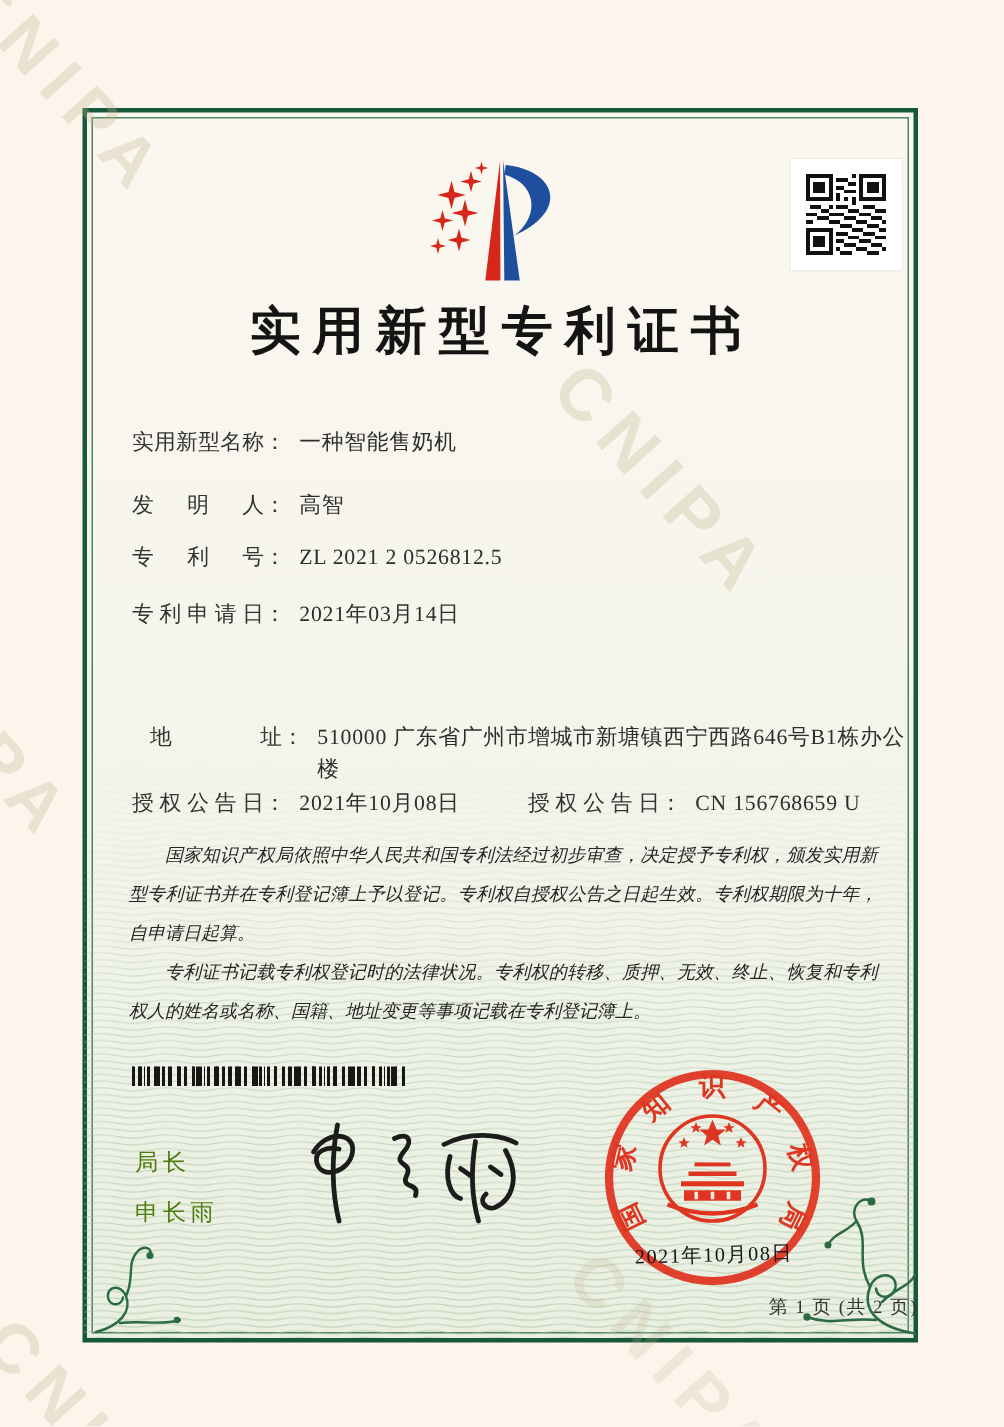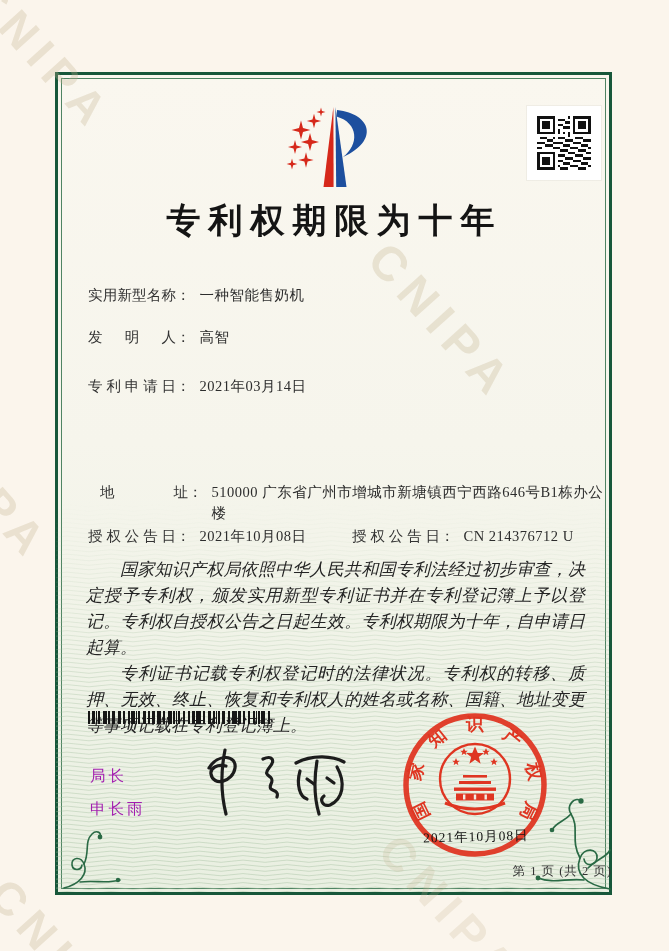--- a/index.html
+++ b/index.html
@@ -56,43 +56,43 @@
   .frow{position:absolute;left:88px;font-size:14.5px;color:#333;line-height:21px;white-space:nowrap;}
   .flabel{
     display:inline-block;width:88px;
     text-align:justify;text-align-last:justify;
     vertical-align:top;color:#333;
   }
   .fcolon{display:inline-block;vertical-align:top;margin-right:9px;}
   .fvalue{display:inline-block;vertical-align:top;letter-spacing:.5px;color:#2d2d2d;}
   .fvalue.wrap{white-space:normal;width:402px;}
   .frow.r1{top:285px;} .frow.r2{top:327px;} .frow.r3{top:362px;}
-  .frow.r4{top:376px;} .frow.r5{top:440px;} .frow.r6{top:482px;margin-left:12px;}
+  .frow.r4{top:400px;} .frow.r5{top:440px;} .frow.r6{top:482px;margin-left:12px;}
   .frow.grant-left{top:526px;}
   .frow.grant-right{top:526px;left:352px;}
 
   .paras{
     position:absolute;left:86px;top:557px;width:499px;
-    font-size:17px;line-height:26px;color:#242424;
+    font-size:12px;line-height:26px;color:#242424;
     font-style:italic;text-align:justify;
   }
   .paras p{margin:0;text-indent:2em;}
 
   .barcode{
     position:absolute;left:88px;top:711px;width:183px;height:13px;
     background-image:
       repeating-linear-gradient(90deg,#161616 0 2px,rgba(0,0,0,0) 2px 5px),
       repeating-linear-gradient(90deg,#161616 0 1px,rgba(0,0,0,0) 1px 8px),
       repeating-linear-gradient(90deg,rgba(0,0,0,0) 0 4px,#161616 4px 6px,rgba(0,0,0,0) 6px 13px);
   }
 
   .signer{
     position:absolute;left:90px;top:759px;
     font-family:"Liberation Sans","DejaVu Sans",sans-serif;
-    font-size:15.5px;color:#a21caf;letter-spacing:3px;line-height:33px;
+    font-size:15.5px;color:#4d7c0f;letter-spacing:3px;line-height:33px;
   }
   .signature{position:absolute;left:196px;top:738px;width:165px;height:88px;}
 
   .seal{position:absolute;left:392px;top:702px;width:166px;height:166px;opacity:.96;}
   .seal-date{
     position:absolute;left:396px;top:828px;width:160px;
     text-align:center;font-size:13.5px;color:#141414;letter-spacing:1px;
     transform:rotate(-1.5deg);
   }
 
@@ -374,39 +374,42 @@
             <rect x="13" y="24" width="1" height="1"></rect>
             <rect x="14" y="24" width="1" height="1"></rect>
             <rect x="15" y="24" width="1" height="1"></rect>
             <rect x="20" y="24" width="1" height="1"></rect>
             <rect x="21" y="24" width="1" height="1"></rect>
             <rect x="22" y="24" width="1" height="1"></rect>
           </g>
       </svg>
     </div>
 
-    <div class="title">专利权期限为十年</div>
+    <div class="title">实用新型专利证书</div>
 
     <div class="frow r1">
       <span class="flabel">实用新型名称</span><span class="fcolon">：</span><span class="fvalue">一种智能售奶机</span>
     </div>
     <div class="frow r2">
       <span class="flabel">发明人</span><span class="fcolon">：</span><span class="fvalue">高智</span>
     </div>
+    <div class="frow r3">
+      <span class="flabel">专利号</span><span class="fcolon">：</span><span class="fvalue">ZL 2021 2 0526812.5</span>
+    </div>
     <div class="frow r4">
       <span class="flabel">专利申请日</span><span class="fcolon">：</span><span class="fvalue">2021年03月14日</span>
     </div>
     <div class="frow r6">
       <span class="flabel">地址</span><span class="fcolon">：</span><span class="fvalue wrap">510000 广东省广州市增城市新塘镇西宁西路646号B1栋办公楼</span>
     </div>
     <div class="frow grant-left">
       <span class="flabel">授权公告日</span><span class="fcolon">：</span><span class="fvalue">2021年10月08日</span>
     </div>
     <div class="frow grant-right">
-      <span class="flabel">授权公告日</span><span class="fcolon">：</span><span class="fvalue">CN 214376712 U</span>
+      <span class="flabel">授权公告日</span><span class="fcolon">：</span><span class="fvalue">CN 156768659 U</span>
     </div>
 
     <div class="paras">
       <p>国家知识产权局依照中华人民共和国专利法经过初步审查，决定授予专利权，颁发实用新型专利证书并在专利登记簿上予以登记。专利权自授权公告之日起生效。专利权期限为十年，自申请日起算。</p>
       <p>专利证书记载专利权登记时的法律状况。专利权的转移、质押、无效、终止、恢复和专利权人的姓名或名称、国籍、地址变更等事项记载在专利登记簿上。</p>
     </div>
 
     <div class="barcode"></div>
 
     <div class="signer">

